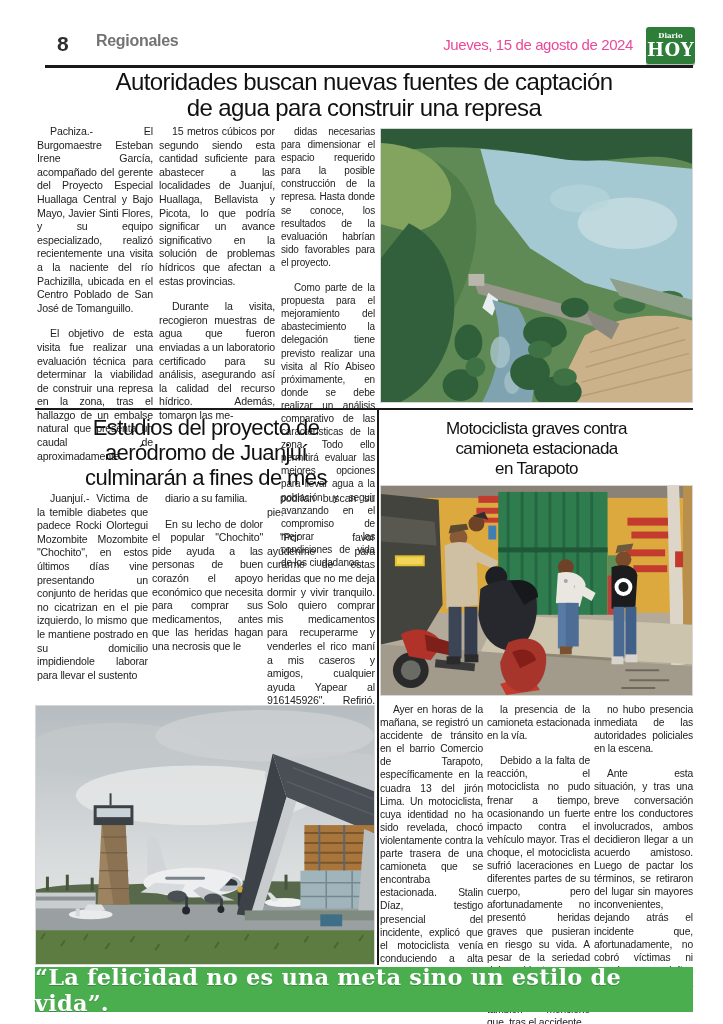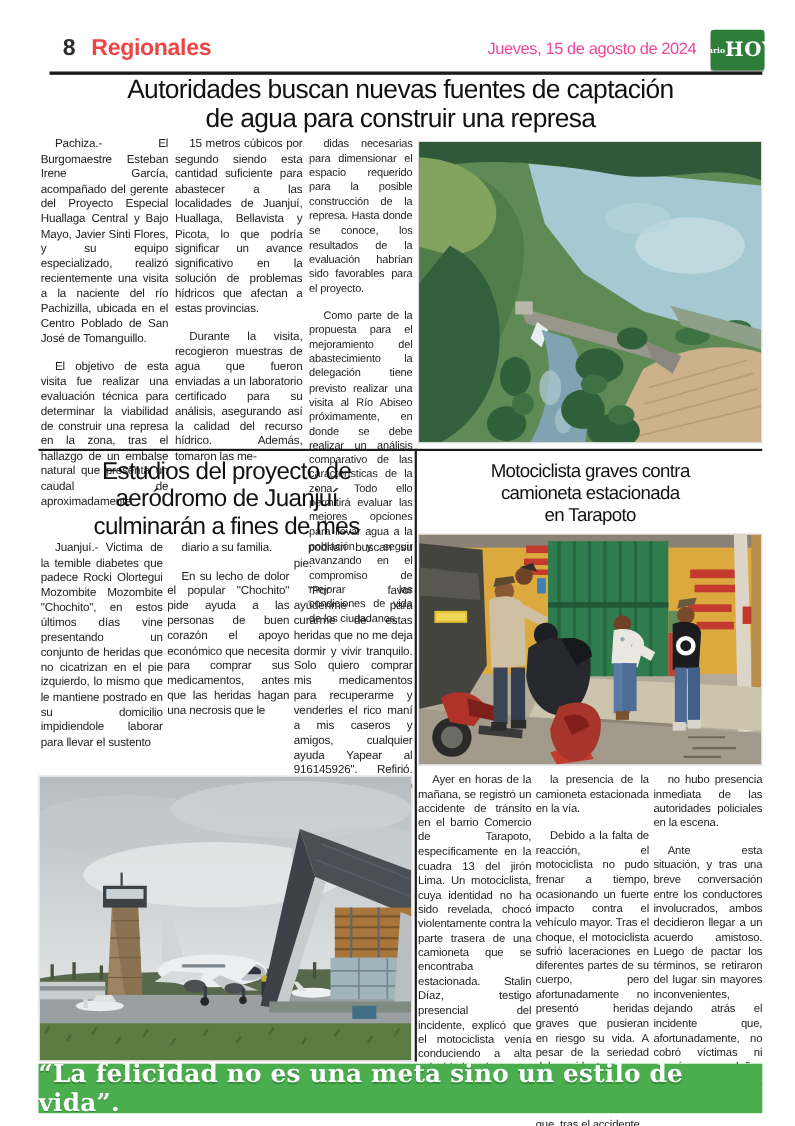--- a/index.html
+++ b/index.html
@@ -3,25 +3,25 @@
 <meta charset="utf-8">
 <style>
   html,body{margin:0;padding:0;background:#e9e9e9;}
   .page{
     position:relative;width:723px;height:1024px;background:#ffffff;
     margin:0 auto;overflow:hidden;
     font-family:"Liberation Sans",sans-serif;color:#1c1c1c;
   }
   
   .pageno{position:absolute;left:57px;top:32px;font-size:21px;font-weight:bold;color:#2e2e2e;}
-  .section{position:absolute;left:83px;top:32px;font-size:21px;font-weight:bold;letter-spacing:-0.3px;color:#ef4444;}
+  .section{position:absolute;left:96px;top:32px;font-size:16px;font-weight:bold;letter-spacing:-0.3px;color:#737373;}
   .date{position:absolute;right:90px;top:36px;font-size:15px;color:#ec4899;letter-spacing:-0.4px;}
   .logo{
     position:absolute;right:28px;top:27px;width:49px;height:37px;border-radius:3px;
-    background:#2e7d39;display:flex;flex-direction:row;align-items:center;justify-content:center;
+    background:#2e7d39;display:flex;flex-direction:column;align-items:center;justify-content:center;
     box-shadow:0 2px 0 #bdbdbd;
   }
   .logo .l-top{font-size:7px;font-weight:bold;color:#ffffff;font-family:"DejaVu Serif",serif;line-height:8px;}
   .logo .l-main{font-size:18px;font-weight:bold;color:#ffffff;font-family:"DejaVu Serif",serif;line-height:19px;letter-spacing:0.5px;}
   .hrule{position:absolute;left:45px;right:30px;top:65px;height:2.5px;background:#1a1a1a;}
   
   .headline{white-space:pre-line;text-align:center;font-weight:normal;color:#111;letter-spacing:-0.6px;}
   .hl1{position:absolute;left:35px;width:658px;top:69px;font-size:24px;line-height:26px;}
   .hl2{position:absolute;left:35px;width:342px;top:415px;font-size:22px;line-height:25px;}
   .hl3{position:absolute;left:380px;width:313px;top:419px;font-size:17px;line-height:20px;}

